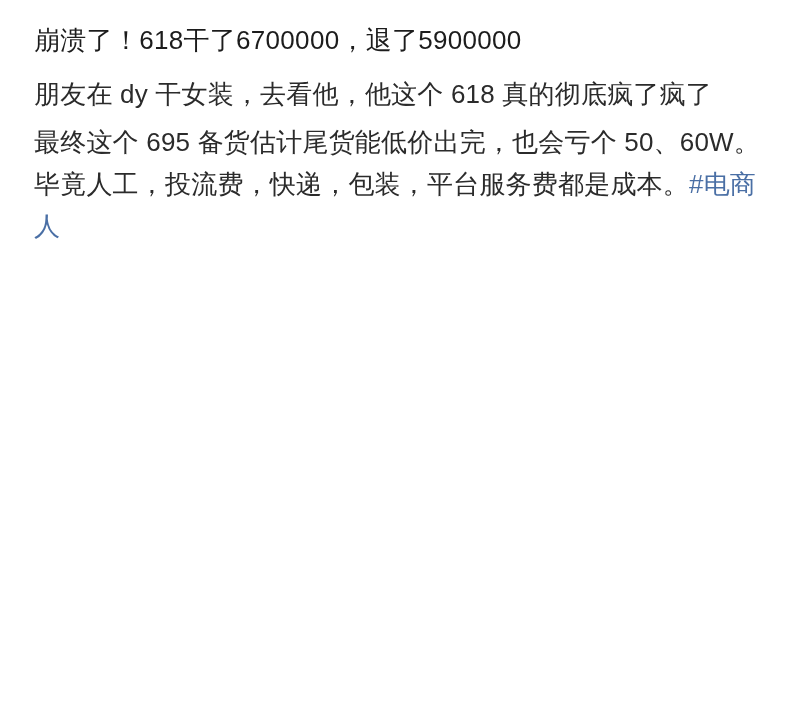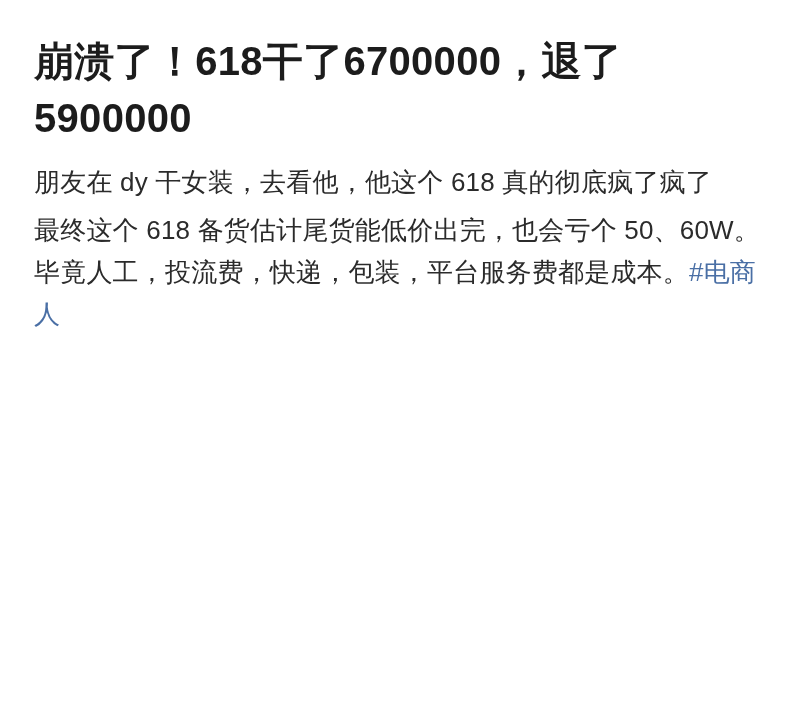--- a/index.html
+++ b/index.html
@@ -14,26 +14,26 @@
     font-family: "Liberation Sans", "DejaVu Sans", sans-serif;
     color: #1a1a1a;
     -webkit-font-smoothing: antialiased;
   }
   .post {
     padding: 22px 34px 0 34px;
     box-sizing: border-box;
     width: 800px;
   }
   .post-title {
-    font-size: 40px;
+    font-size: 26px;
     line-height: 1.42;
-    font-weight: bold;
+    font-weight: normal;
     color: #1c1c1c;
     letter-spacing: 0.3px;
-    margin: 11px 0 14px 0;
+    margin: 0 0 14px 0;
     word-break: break-word;
   }
   .post-body {
     margin: 0;
   }
   .para {
     font-size: 26px;
     line-height: 1.62;
     color: #2b2b2b;
     margin: 0 0 6px 0;
@@ -47,15 +47,15 @@
     color: #4a6fa5;
   }
 </style>
 </head>
 <body>
 
 <div class="post">
   <h1 class="post-title">崩溃了！618干了6700000，退了5900000</h1>
   <div class="post-body">
     <p class="para">朋友在 dy 干女装，去看他，他这个 618 真的彻底疯了疯了</p>
-    <p class="para"><span>最终这个 618 备货估计尾货能低价出完，也会亏个 50、60W。毕竟人工，投流费，快递，包装，平台服务费都是成本。</span><span class="hashtag">#电商人</span></p>
+    <p class="para"><span>最终这个 695 备货估计尾货能低价出完，也会亏个 50、60W。毕竟人工，投流费，快递，包装，平台服务费都是成本。</span><span class="hashtag">#电商人</span></p>
   </div>
 </div>
 
 </body></html>

